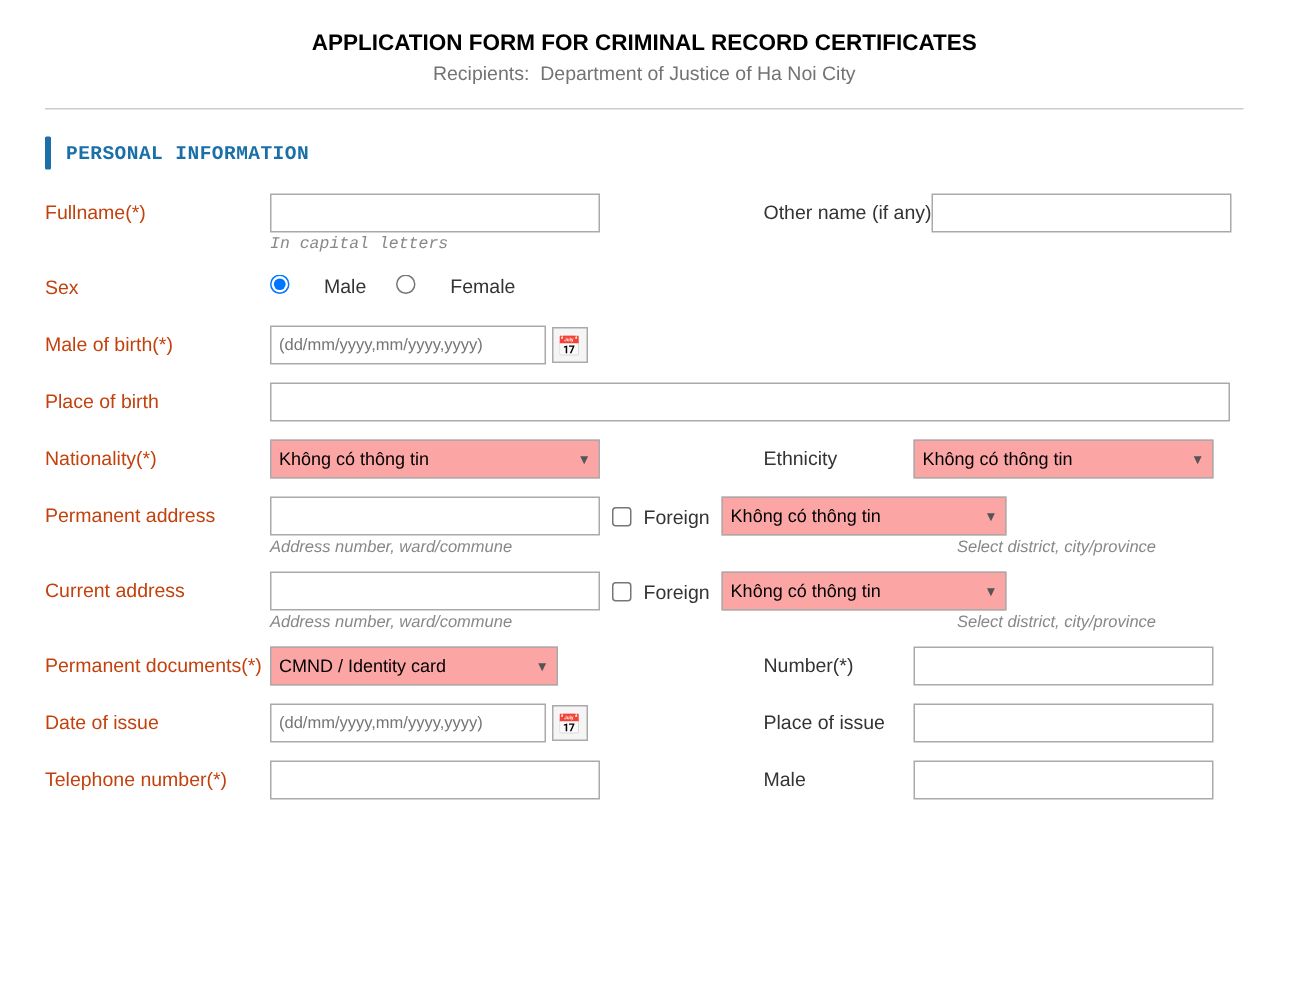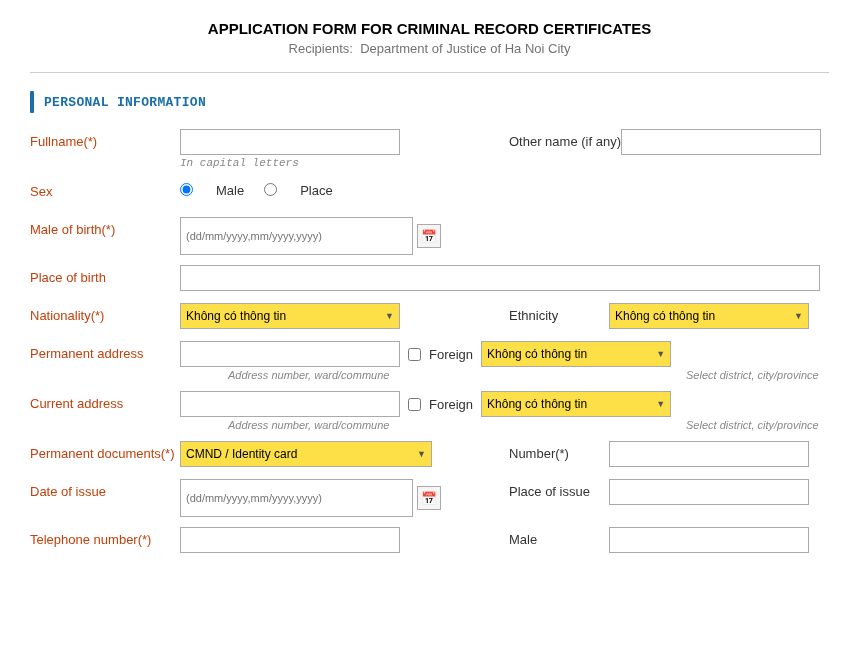--- a/index.html
+++ b/index.html
@@ -109,21 +109,21 @@
     }
     .select-wrapper {
       position: relative;
       display: inline-block;
     }
     select {
       height: 26px;
       border: 1px solid #aaa;
       padding: 2px 5px;
       font-size: 12px;
-      background: #fde047;
+      background: #fca5a5;
       appearance: none;
       -webkit-appearance: none;
       padding-right: 22px;
       cursor: pointer;
     }
     .select-wrapper::after {
       content: '▼';
       font-size: 9px;
       color: #555;
       position: absolute;
@@ -143,44 +143,43 @@
       align-items: flex-start;
       gap: 23px;
       font-size: 13px;
     }
     .date-input-wrapper {
       display: flex;
       align-items: center;
       gap: 4px;
     }
     .date-input {
-      width: 233px;
+      width: 184px;
       height: 26px;
       border: 1px solid #aaa;
-      padding: 18px 5px;
+      padding: 2px 5px;
       font-size: 11px;
       color: #999;
     }
     .calendar-icon {
       width: 24px;
       height: 24px;
       border: 1px solid #aaa;
       display: flex;
       align-items: center;
       justify-content: center;
       cursor: pointer;
       background: #f5f5f5;
       font-size: 13px;
     }
     .hint-small {
       font-size: 11px;
       color: #888;
       font-style: italic;
       margin-top: 2px;
-      margin-left: 48px;
     }
   </style>
 </head>
 <body>
 
 <div class="page-wrapper">
 
   <div class="main-title">APPLICATION FORM FOR CRIMINAL RECORD CERTIFICATES</div>
 
   <div class="recipients-line">
@@ -212,21 +211,21 @@
   <div class="form-row">
     <div class="form-label">Sex</div>
     <div class="form-field">
       <div class="radio-group">
         <label class="radio-item">
           <input type="radio" name="sex" checked="" style="">
           <span>Male</span>
         </label>
         <label class="radio-item">
           <input type="radio" name="sex" style="">
-          <span>Place</span>
+          <span>Female</span>
         </label>
       </div>
     </div>
   </div>
 
   <div class="form-row">
     <div class="form-label">Male of birth(*)</div>
     <div class="form-field">
       <div class="date-input-wrapper">
         <input type="text" class="date-input" placeholder="(dd/mm/yyyy,mm/yyyy,yyyy)" style="">
@@ -300,21 +299,21 @@
         <div class="hint-small" style="width:228px;">Address number, ward/commune</div>
         <div class="hint-small" style="margin-left:230px;">Select district, city/province</div>
       </div>
     </div>
   </div>
 
   <div class="form-row">
     <div class="form-label">Permanent documents(*)</div>
     <div class="form-field">
       <div class="select-wrapper">
-        <select style="width:252px;">
+        <select style="width:192px;">
           <option>CMND / Identity card</option>
         </select>
       </div>
     </div>
     <div class="right-group">
       <div class="right-label">Number(*)</div>
       <div class="right-field">
         <input type="text" class="form-input" style="width: 200px;">
       </div>
     </div>

